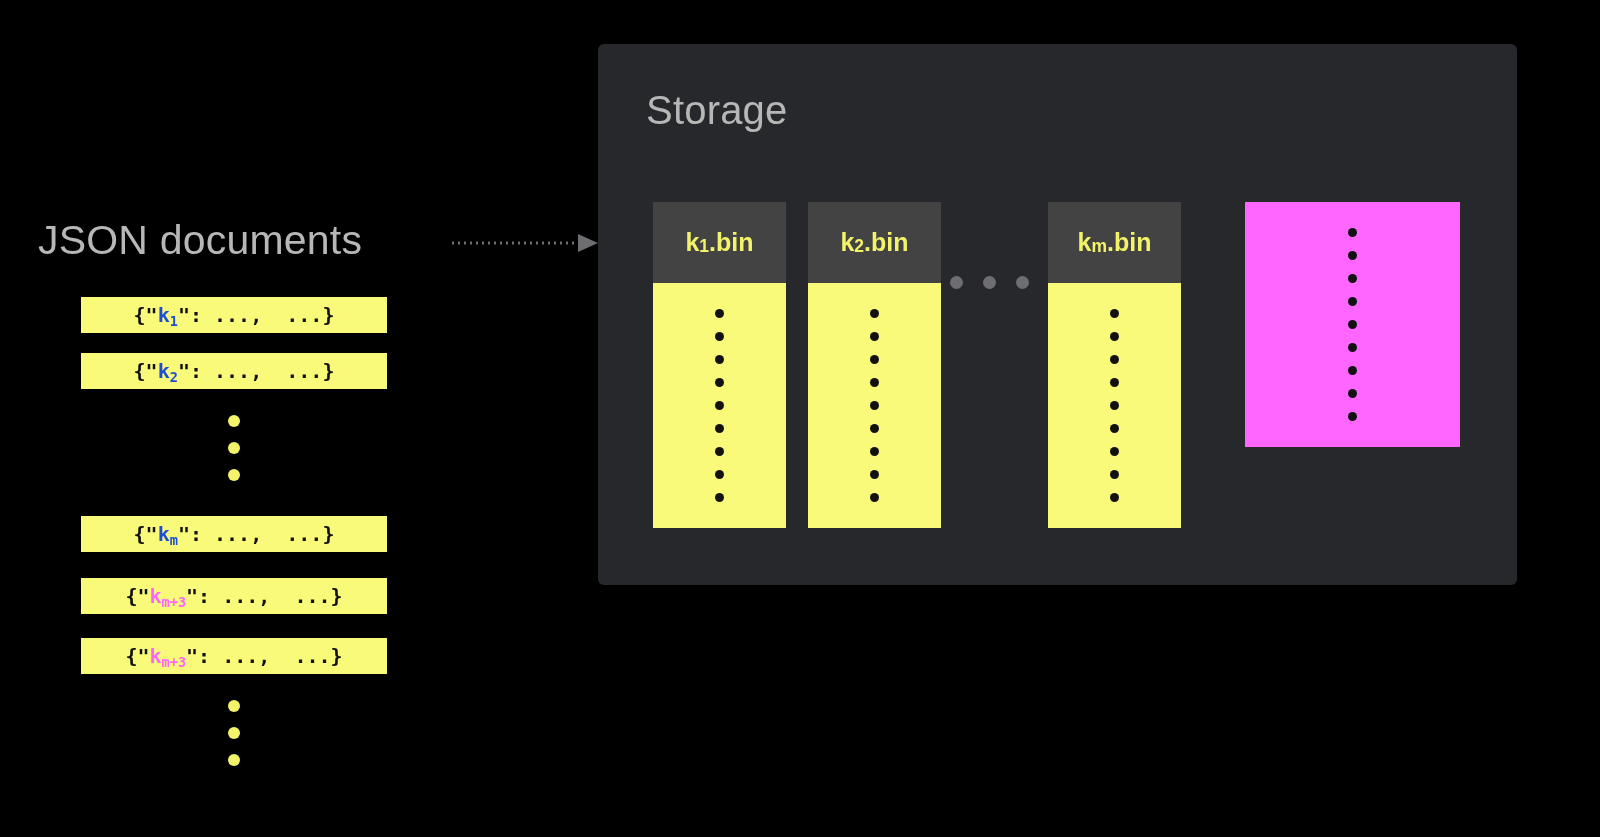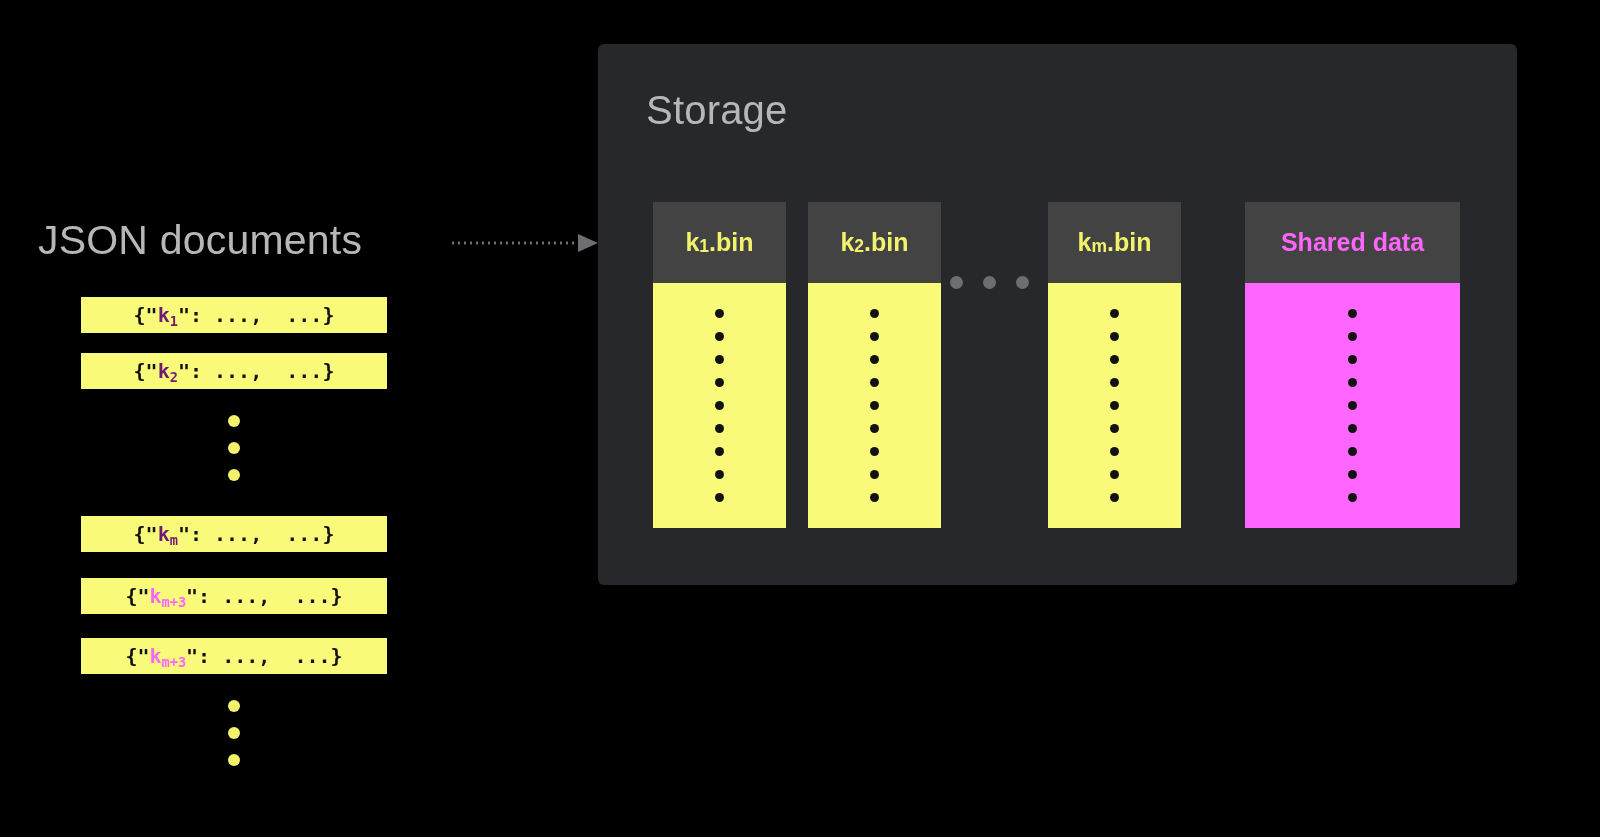--- a/index.html
+++ b/index.html
@@ -43,21 +43,21 @@
     display: flex;
     align-items: center;
     justify-content: center;
     font-family: "DejaVu Sans Mono", monospace;
     font-size: 20px;
     font-weight: bold;
     color: #111111;
     white-space: pre;
     letter-spacing: 0px;
   }
-  .doc-box .key-plain { color: #701a75; }
+  .doc-box .key-plain { color: #1d4ed8; }
   .doc-box .key-shared { color: #FF66FF; }
   .doc-box sub {
     font-size: 0.68em;
     vertical-align: baseline;
     position: relative;
     top: 0.26em;
   }
 
   .vdots {
     position: absolute;
@@ -264,25 +264,20 @@
       <span class="d"></span>
       <span class="d"></span>
       <span class="d"></span>
       <span class="d"></span>
       <span class="d"></span>
       <span class="d"></span>
     </div>
   </div>
 
   <div class="bin" style="left:647px; width:215px;">
-    <div class="bin-header magenta-label">
-      <span>Shared data</span>
-        <sub></sub>
-        <span></span>
-    </div>
     <div class="bin-body magenta-body">
       <span class="d"></span>
       <span class="d"></span>
       <span class="d"></span>
       <span class="d"></span>
       <span class="d"></span>
       <span class="d"></span>
       <span class="d"></span>
       <span class="d"></span>
       <span class="d"></span>

